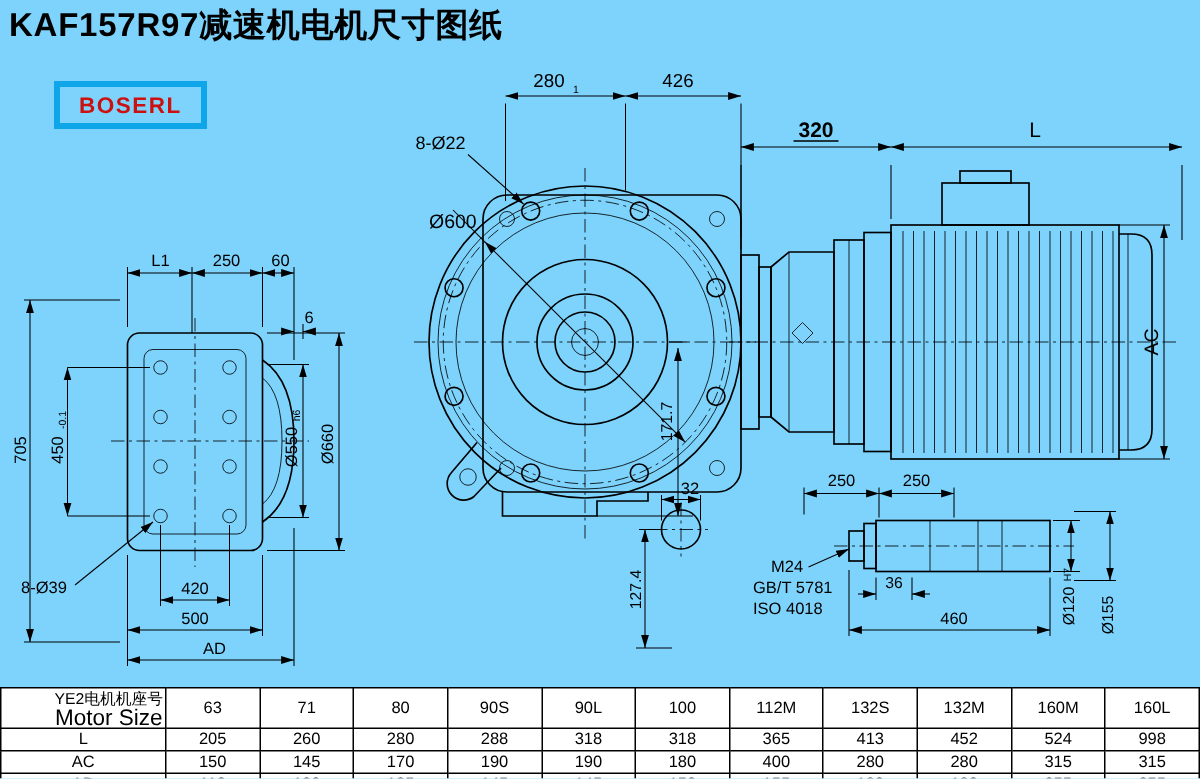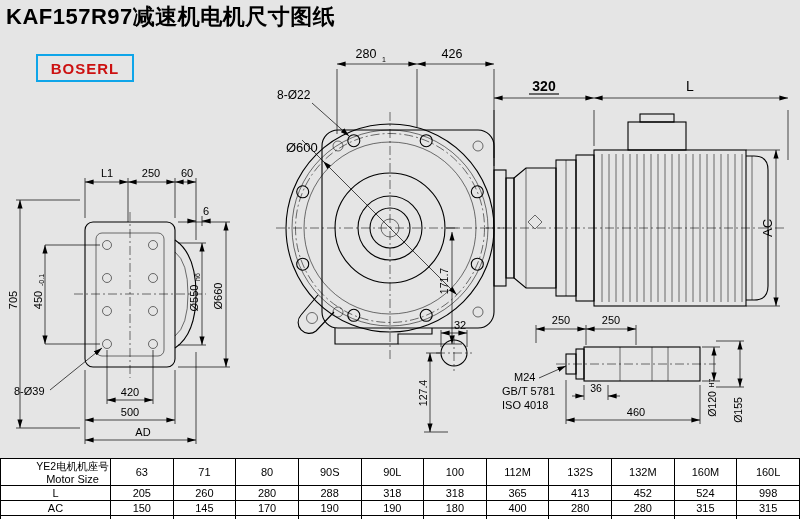--- a/index.html
+++ b/index.html
@@ -1,35 +1,35 @@
 <!DOCTYPE html>
 <html><head>
 <meta charset="utf-8">
 <style>
   html,body{margin:0;padding:0;background:#fff;}
-  .screen{position:relative;width:800px;height:519px;background:#e5e5e5;overflow:hidden;
+  .screen{position:relative;width:800px;height:519px;background:#7dd3fc;overflow:hidden;
           font-family:"Liberation Sans",sans-serif;color:#000;}
   .title{position:absolute;top:2px;left:6px;font-size:22px;font-weight:bold;letter-spacing:0.5px;}
-  .logo{position:absolute;top:54px;left:36px;width:94px;height:24px;border:2px solid #0ea5e9;
+  .logo{position:absolute;top:54px;left:36px;width:94px;height:24px;border:4px solid #0ea5e9;
         display:flex;align-items:center;justify-content:center;}
   .logo span{color:#cc1111;font-weight:bold;font-size:15px;letter-spacing:1px;}
   svg.draw{position:absolute;top:0;left:0;}
   svg.draw text{fill:#000;font-family:"Liberation Sans",sans-serif;}
   .o{stroke:#000;stroke-width:1.1;fill:none;}
   .t{stroke:#000;stroke-width:0.55;fill:none;}
   .d{stroke:#000;stroke-width:0.7;fill:none;}
   .cl{stroke:#000;stroke-width:0.55;fill:none;stroke-dasharray:9 3 2 3;}
   table.dims{position:absolute;top:458px;left:0;width:800px;border-collapse:collapse;
              table-layout:fixed;font-size:11px;background:#fff;}
   table.dims th,table.dims td{border:1px solid #000;text-align:center;padding:0;
              font-weight:normal;white-space:nowrap;overflow:hidden;height:14px;line-height:14px;}
   table.dims th.c0{width:110px;padding-left:34px;}
   table.dims tr.hdr th{height:26px;line-height:12px;}
   .hcn{font-size:10.5px;line-height:13px;}
-  .hen{font-size:11px;line-height:12px;}
+  .hen{font-size:15px;line-height:12px;}
 </style>
 </head>
 <body>
 
 <div class="screen">
 
   <div class="title">KAF157R97减速机电机尺寸图纸</div>
   <div class="logo">
     <span>BOSERL</span>
   </div>

